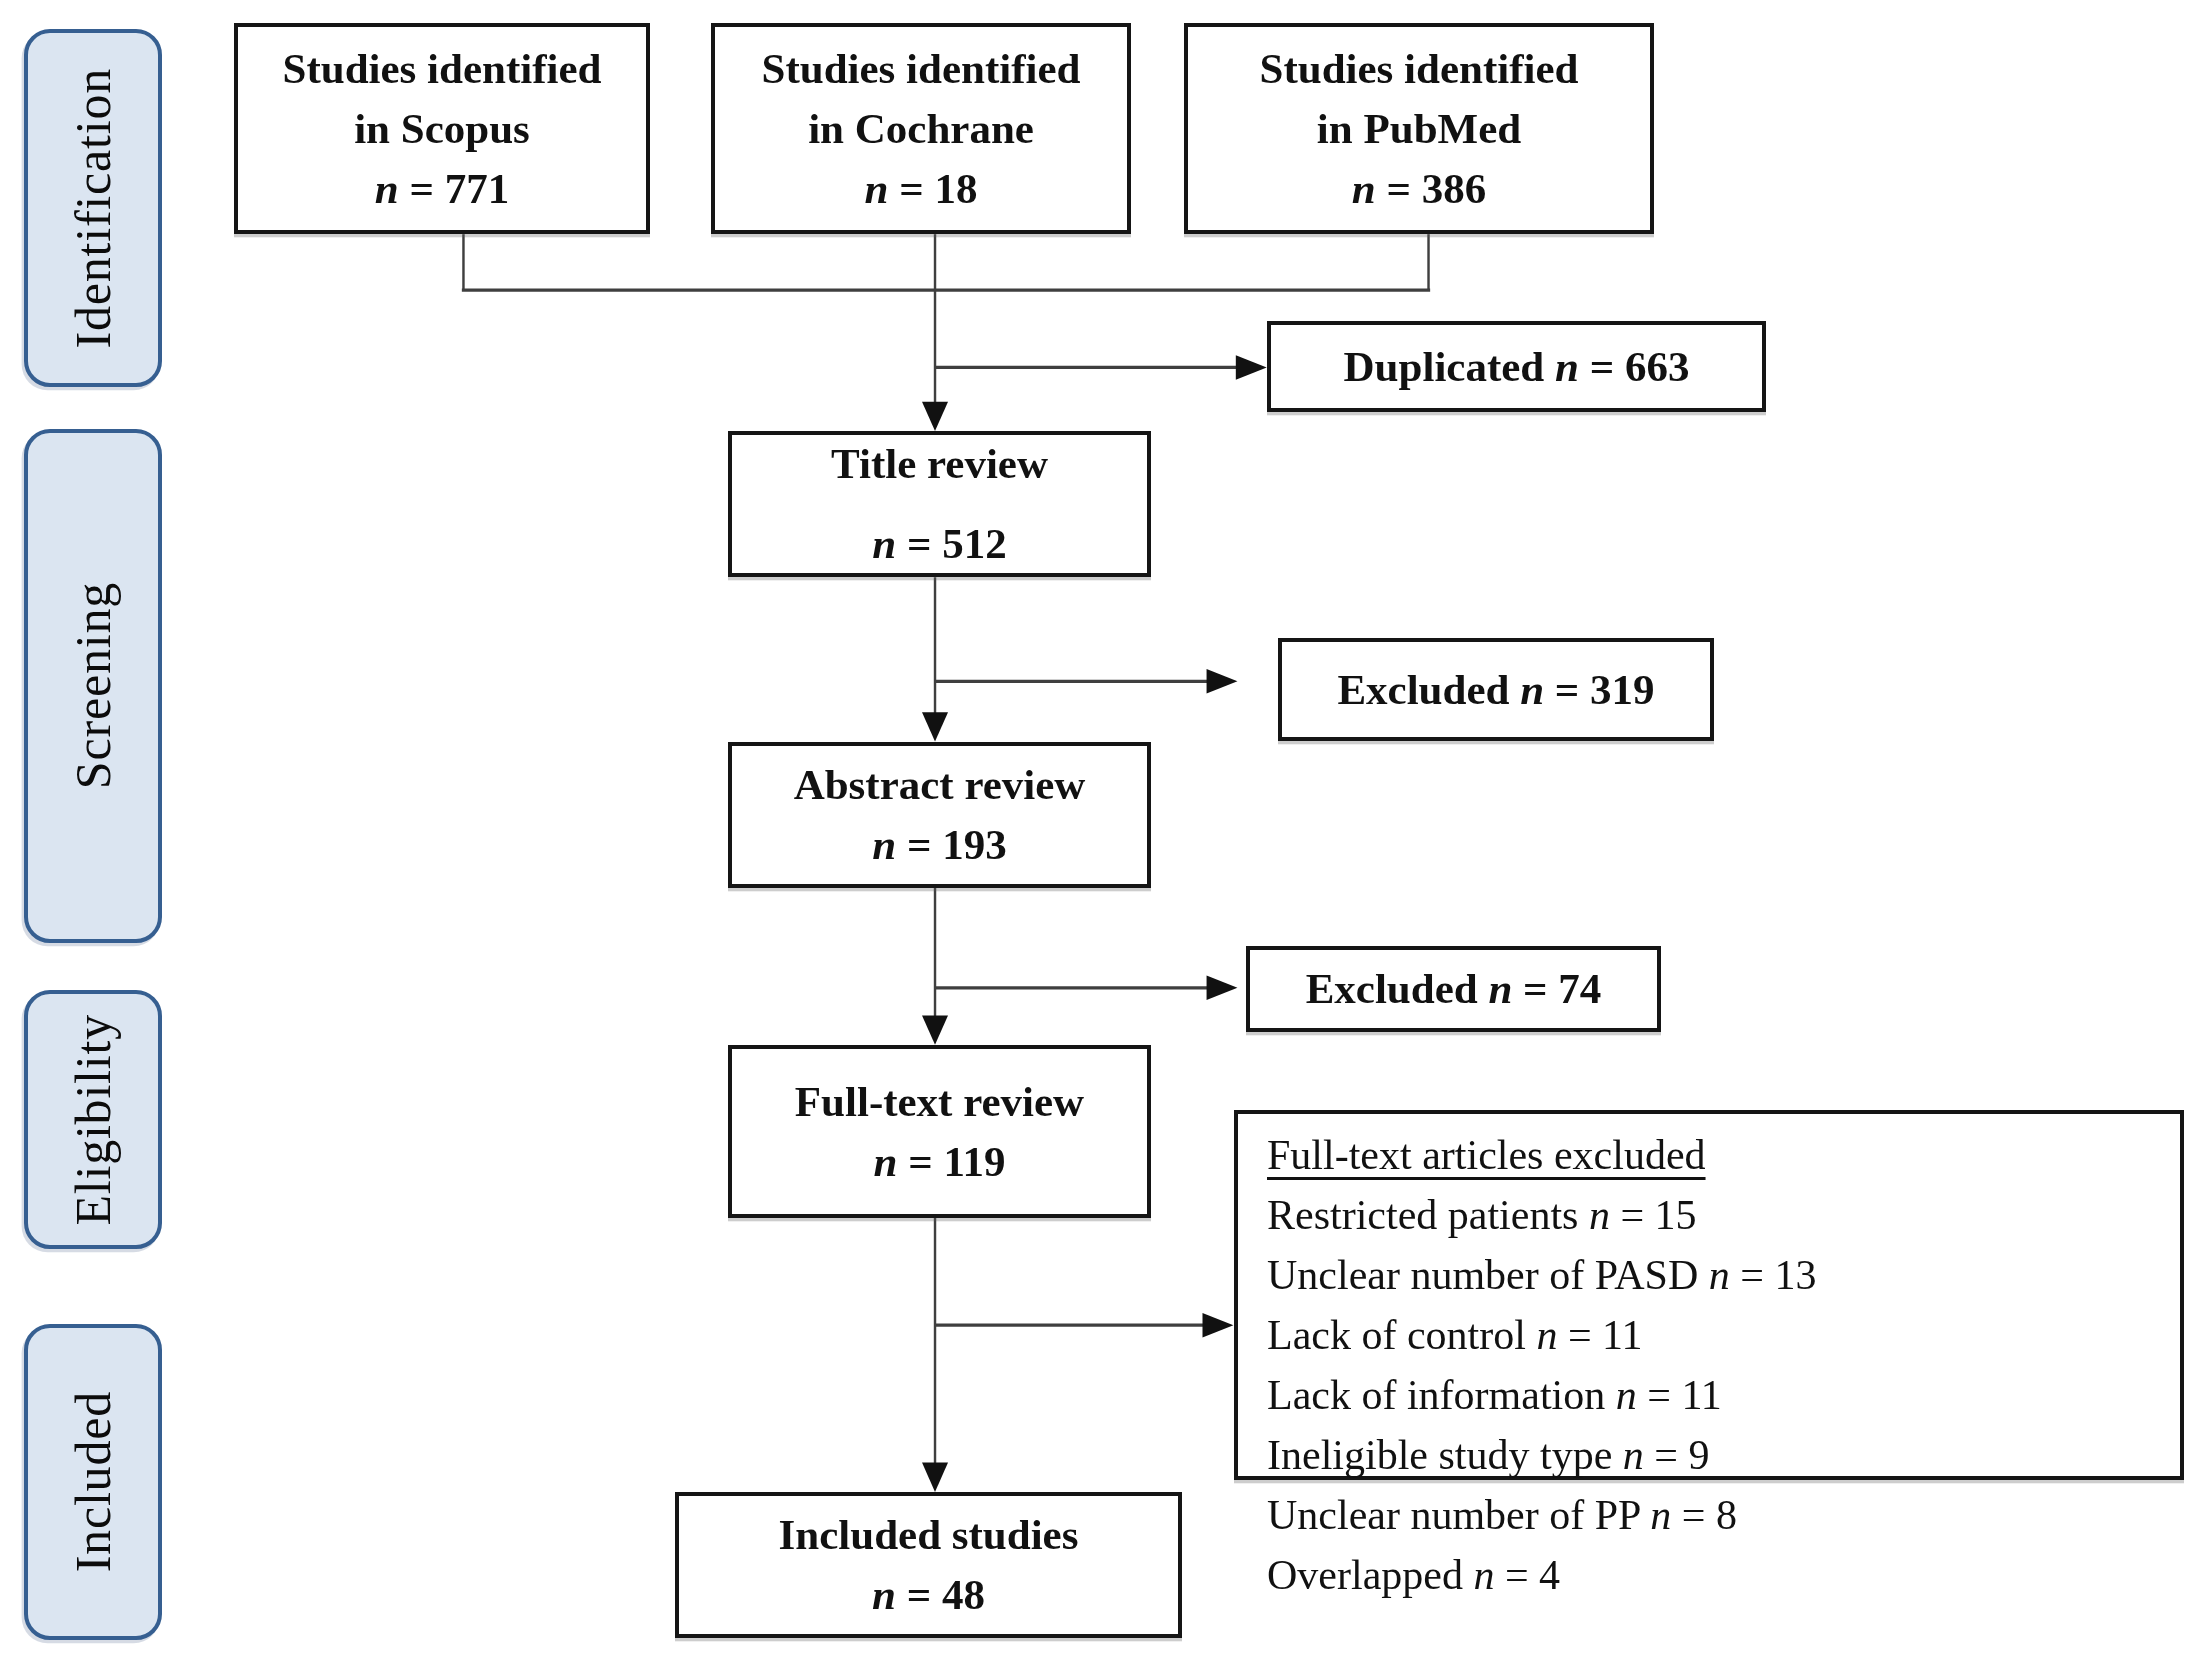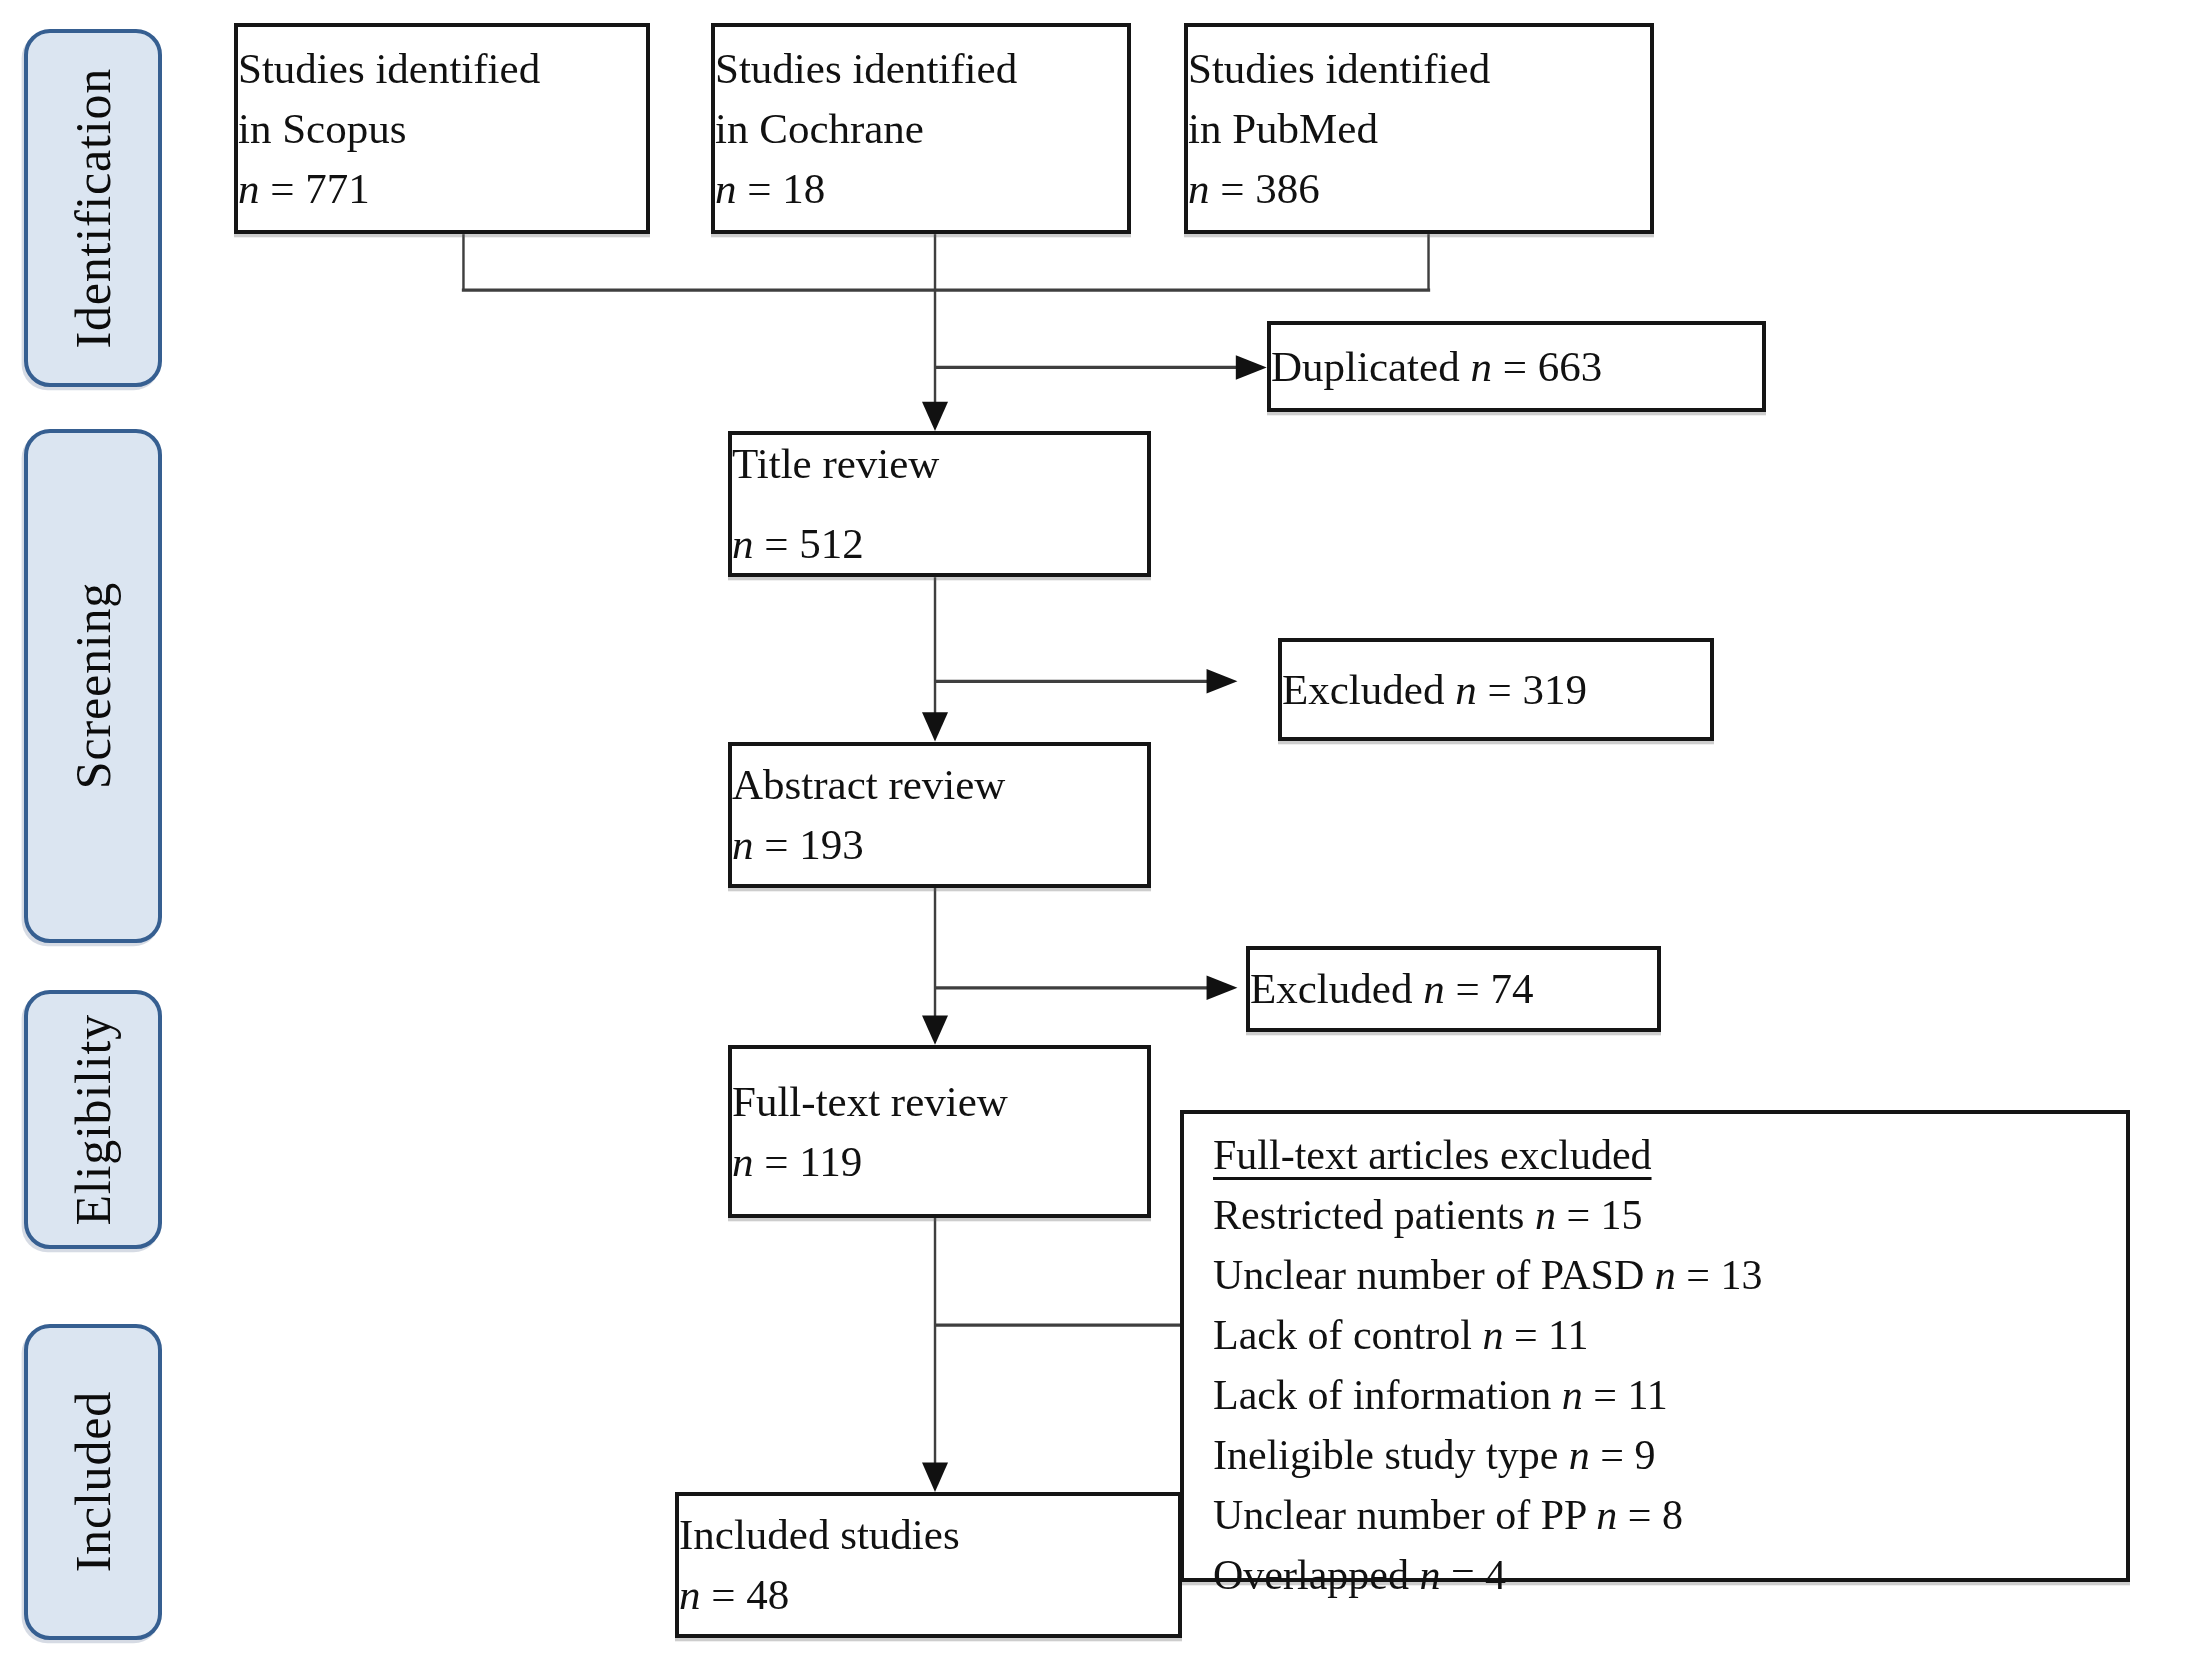--- a/index.html
+++ b/index.html
@@ -15,25 +15,26 @@
   .conn{stroke:var(--line_color);fill:none;}
   .conn.v{stroke-width:3px;}
   .conn.h{stroke-width:4px;}
   .ah{fill:var(--arrow_color);stroke:none;}
 
   .fbox{
     position:absolute;z-index:2;
     border:4.1px solid var(--box_border);
     background:#ffffff;
     display:flex;flex-direction:column;
-    align-items:flex-start;justify-content:center;
+    align-items:center;justify-content:center;
     text-align:center;
     font-size:43px;line-height:60px;
     box-shadow:0 3.3px 0 rgba(90,90,90,.30);
     box-sizing:border-box;
+    font-weight:bold;
   }
   .fbox .nline i{font-style:italic;}
 
   .exbox{
     position:absolute;z-index:2;
     border:4.1px solid var(--box_border);
     background:#ffffff;
     box-sizing:border-box;
     padding:11.4px 8.1px 0 29px;
     font-size:42px;line-height:60px;
@@ -68,21 +69,21 @@
   
   #box-scopus   {left:234px; top:23px;  width:416px; height:211px;}
   #box-cochrane {left:711px; top:23px;  width:420px; height:211px;}
   #box-pubmed   {left:1184px;top:23px;  width:470px; height:211px;}
   #box-duplicated{left:1267px;top:321px;width:499px; height:91px;}
   #box-title    {left:728px; top:431px; width:423px; height:146px;gap:20px;}
   #box-excl-title{left:1278px;top:638px;width:436px; height:103px;}
   #box-abstract {left:728px; top:742px; width:423px; height:146px;}
   #box-excl-abstract{left:1238px;top:946px;width:415px;height:86px;margin-left:8px;}
   #box-fulltext {left:728px; top:1045px;width:423px; height:173px;}
-  #box-excluded-list{left:1180px;top:1110px;width:950px;height:472px;}
+  #box-excluded-list{left:1234px;top:1110px;width:950px;height:370px;}
   #box-included {left:675px; top:1492px;width:507px; height:146px;}
 
   #stage-identification{top:29px;  height:358px;}
   #stage-screening     {top:429px; height:514px;}
   #stage-eligibility   {top:990px;height:259px;}
   #stage-included      {top:1324px;height:316px;}
 </style>
 </head>
 <body>
 

